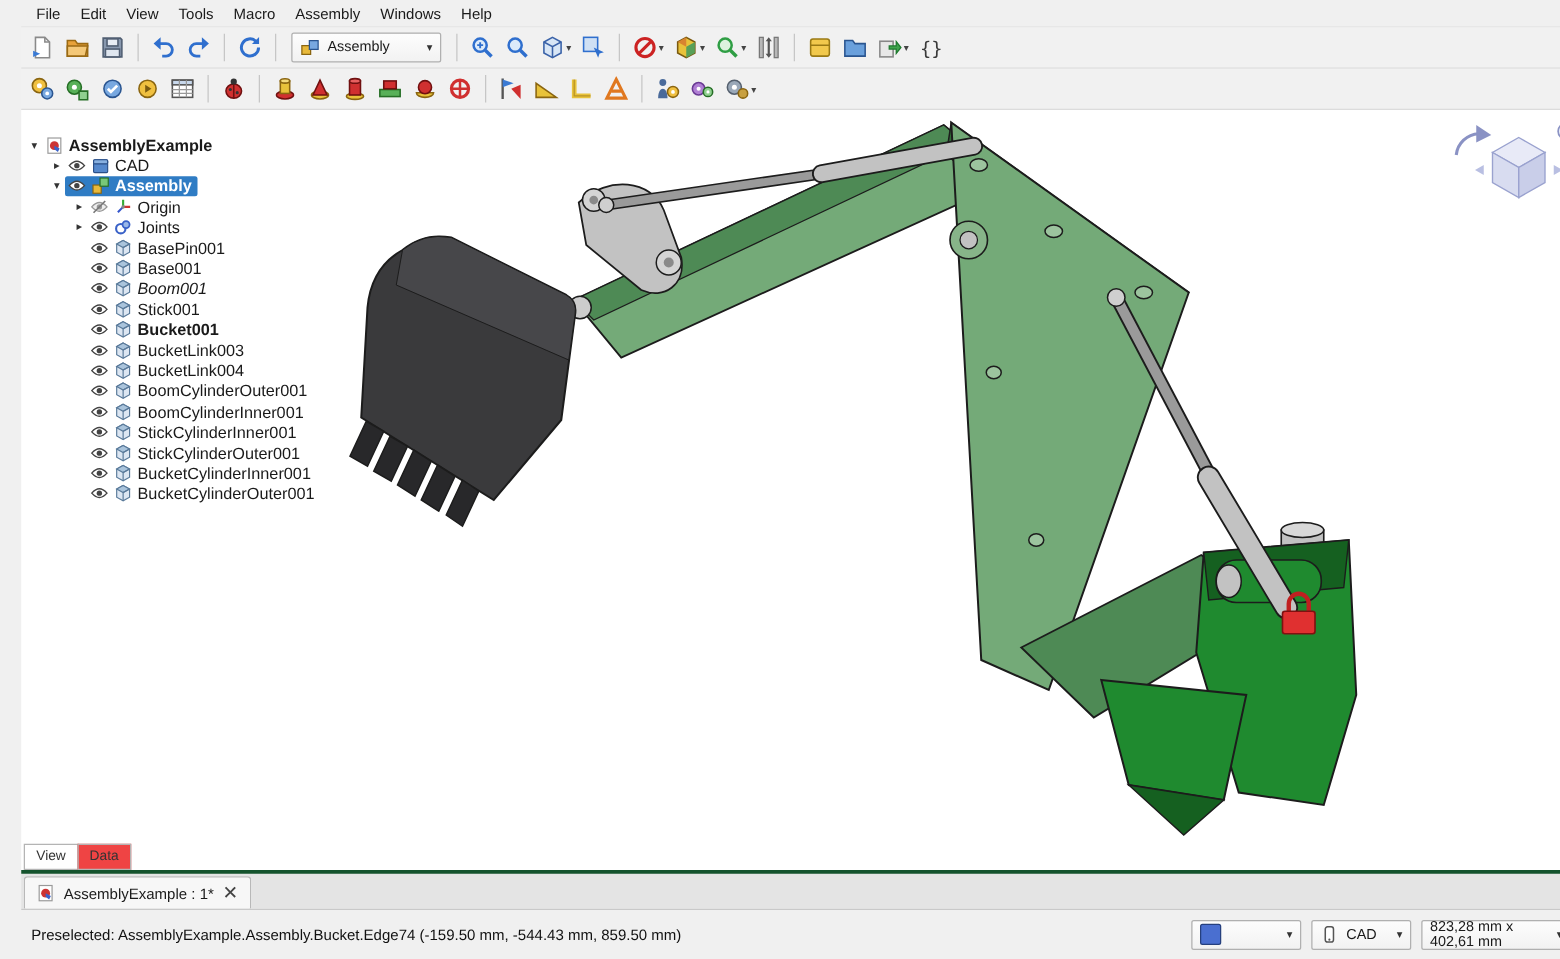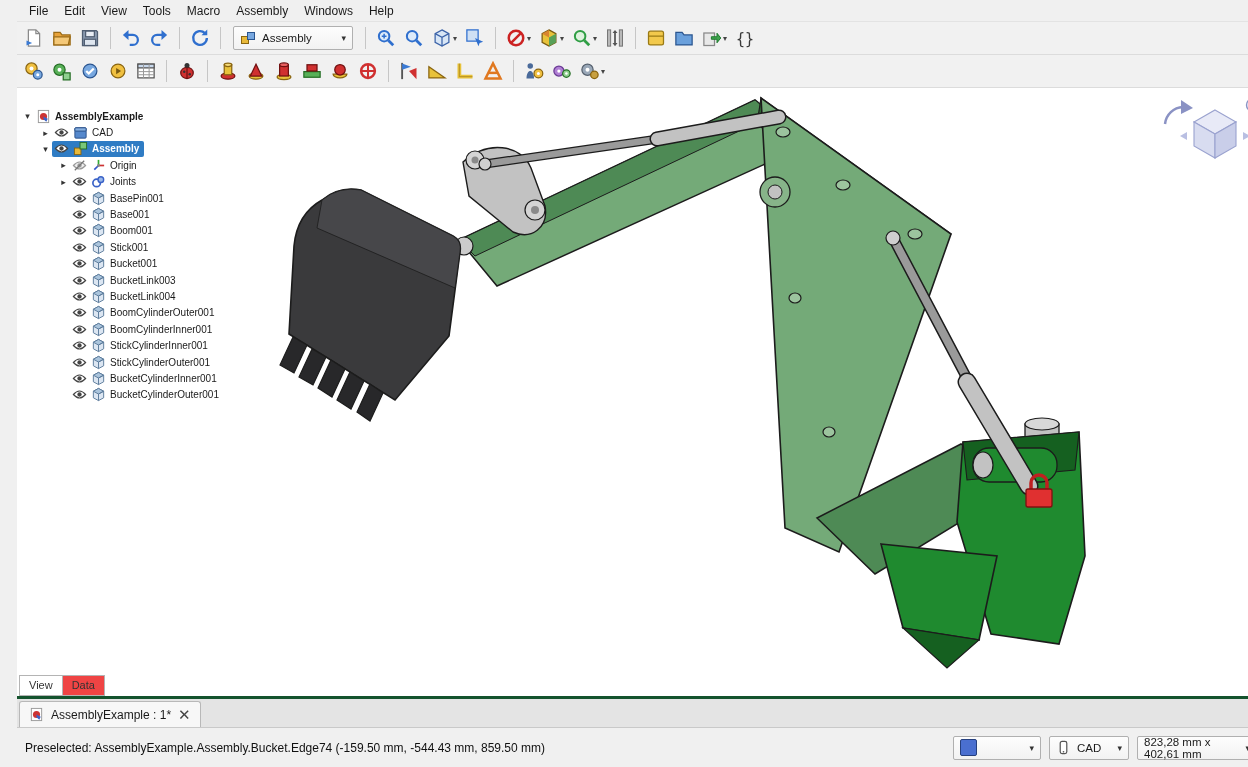--- a/index.html
+++ b/index.html
@@ -22,21 +22,21 @@
   
   .main{position:relative;flex:1 1 auto;background:#ffffff;overflow:hidden;}
   .model{position:absolute;left:0;top:0;}
   .navcube{position:absolute;top:8px;right:2px;}
   
   .tree{position:absolute;top:20px;left:2px;display:flex;flex-direction:column;align-items:flex-start;}
   .trow{display:flex;align-items:center;height:16.4px;white-space:nowrap;}
   .exp{width:13px;font-size:9px;color:#333;text-align:center;flex:0 0 auto;}
   .rbody{display:flex;align-items:center;gap:4px;padding:0 5px 0 2px;border-radius:2px;height:16px;}
   .ic.small{width:15px;height:15px;}
-  .tlabel{font-size:10px;}
+  .tlabel{font-size:13px;}
   .trow.bold .tlabel{font-weight:bold;}
   .trow.sel .rbody{background:#2f7cc4;}
   .trow.sel .tlabel{color:#fff;font-weight:bold;}
   
   .ptabs{position:absolute;left:2px;bottom:0;display:flex;align-items:flex-end;}
   .ptab{font-size:11px;padding:3px 9px 4px;border:1px solid #b4b4b4;background:#ef4444;color:#333;margin-right:-1px;}
   .ptab.sel{background:#fff;}
   
   .doctabs{height:28px;background:#e4e4e4;display:flex;align-items:flex-end;padding:0 2px;border-top:3px solid #14532d;flex:0 0 auto;}
   .dtab{height:25px;background:#f7f7f7;border:1px solid #b8b8b8;border-bottom:none;border-radius:3px 3px 0 0;display:flex;align-items:center;gap:7px;padding:0 9px;font-size:12px;}
@@ -521,21 +521,21 @@
               <circle cx="8" cy="8" r="2.3" fill="#444"></circle>
             </svg>
             <svg viewBox="0 0 16 16" class="ic small">
               <path d="M8 1.5l5.5 3v7L8 14.5l-5.5-3v-7z" fill="#dce6f2" stroke="#5a7a9a"></path>
               <path d="M8 1.5l5.5 3L8 7.5 2.5 4.5z" fill="#aac4dc" stroke="#5a7a9a"></path>
               <path d="M8 7.5v7M8 7.5l5.5-3" fill="none" stroke="#5a7a9a"></path>
             </svg>
             <span class="tlabel">Base001</span>
           </span>
         </div>
-        <div class="trow" style="padding-left: 38px;">
+        <div class="trow" style="padding-left: 38px; font-style: italic;">
           <span class="exp"></span>
           <span class="rbody">
             <svg viewBox="0 0 16 16" class="ic small">
               <path d="M1.5 8c4.5-5 8.5-5 13 0-4.5 5-8.5 5-13 0z" fill="#fff" stroke="#444" stroke-width="1.2"></path>
               <circle cx="8" cy="8" r="2.3" fill="#444"></circle>
             </svg>
             <svg viewBox="0 0 16 16" class="ic small">
               <path d="M8 1.5l5.5 3v7L8 14.5l-5.5-3v-7z" fill="#dce6f2" stroke="#5a7a9a"></path>
               <path d="M8 1.5l5.5 3L8 7.5 2.5 4.5z" fill="#aac4dc" stroke="#5a7a9a"></path>
               <path d="M8 7.5v7M8 7.5l5.5-3" fill="none" stroke="#5a7a9a"></path>
@@ -551,21 +551,21 @@
               <circle cx="8" cy="8" r="2.3" fill="#444"></circle>
             </svg>
             <svg viewBox="0 0 16 16" class="ic small">
               <path d="M8 1.5l5.5 3v7L8 14.5l-5.5-3v-7z" fill="#dce6f2" stroke="#5a7a9a"></path>
               <path d="M8 1.5l5.5 3L8 7.5 2.5 4.5z" fill="#aac4dc" stroke="#5a7a9a"></path>
               <path d="M8 7.5v7M8 7.5l5.5-3" fill="none" stroke="#5a7a9a"></path>
             </svg>
             <span class="tlabel">Stick001</span>
           </span>
         </div>
-        <div class="trow" style="padding-left: 38px;">
+        <div class="trow" style="padding-left: 38px; font-weight: bold;">
           <span class="exp"></span>
           <span class="rbody">
             <svg viewBox="0 0 16 16" class="ic small">
               <path d="M1.5 8c4.5-5 8.5-5 13 0-4.5 5-8.5 5-13 0z" fill="#fff" stroke="#444" stroke-width="1.2"></path>
               <circle cx="8" cy="8" r="2.3" fill="#444"></circle>
             </svg>
             <svg viewBox="0 0 16 16" class="ic small">
               <path d="M8 1.5l5.5 3v7L8 14.5l-5.5-3v-7z" fill="#dce6f2" stroke="#5a7a9a"></path>
               <path d="M8 1.5l5.5 3L8 7.5 2.5 4.5z" fill="#aac4dc" stroke="#5a7a9a"></path>
               <path d="M8 7.5v7M8 7.5l5.5-3" fill="none" stroke="#5a7a9a"></path>

